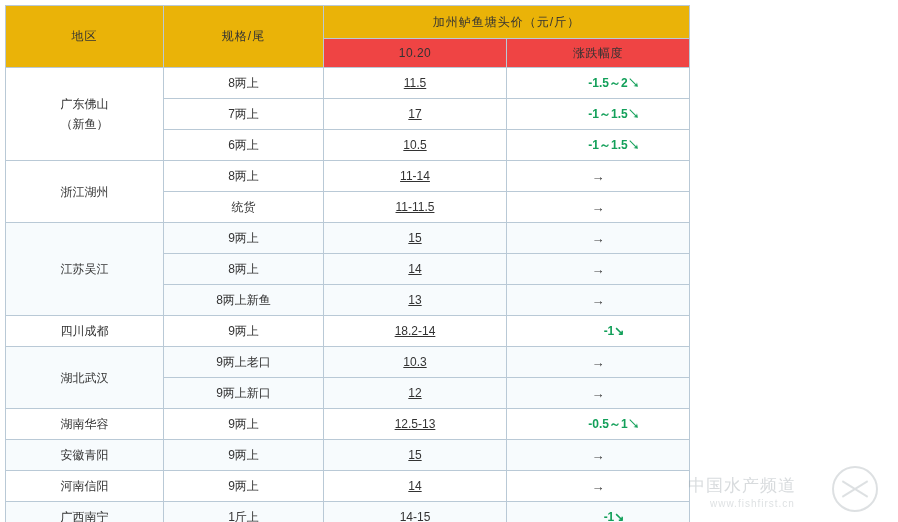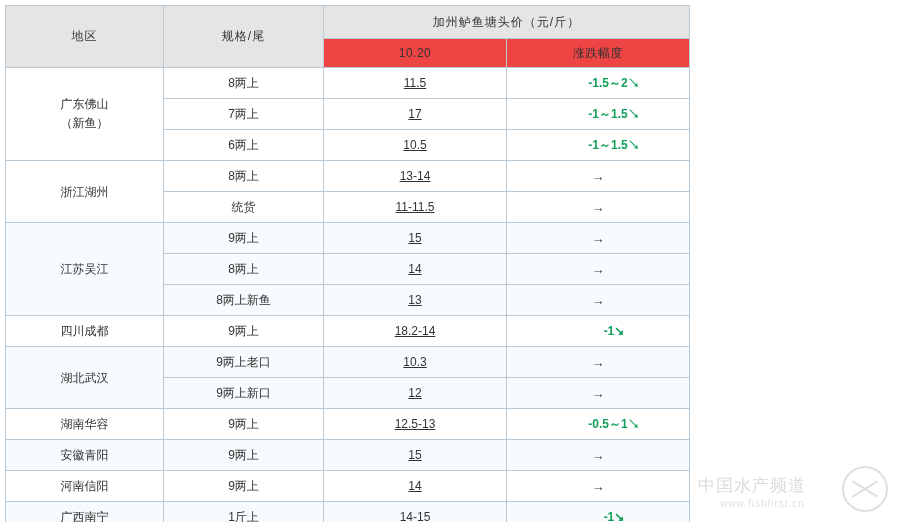--- a/index.html
+++ b/index.html
@@ -29,21 +29,21 @@
     border: 1px solid #b9c9d6;
     font-weight: normal;
     font-size: 12px;
     color: #333333;
     text-align: center;
     vertical-align: middle;
     padding: 0;
   }
   
   .hdr {
-    background: #e5e5e5;
+    background: #eab308;
     color: #ffffff;
     font-size: 13px;
     letter-spacing: 1px;
   }
   .hdr-sub {
     background: #ef4444;
     color: #ffffff;
     font-size: 12px;
     letter-spacing: 0.5px;
     height: 28px;
@@ -81,26 +81,26 @@
     margin-left: 32px;
   }
   .arrow-down {
     color: #13a05a;
     font-weight: bold;
   }
   .flat {
     color: #3a3a3a;
     font-size: 13px;
   }
-  .region-line2 { display: block; font-family: Liberation Mono, monospace; }
+  .region-line2 { display: block; }
 
   
   #watermark {
     position: absolute;
-    right: 10px;
+    right: 20px;
     bottom: 6px;
     width: 190px;
     height: 52px;
     opacity: 0.38;
     pointer-events: none;
     text-align: center;
   }
   #watermark .wm-text {
     position: absolute;
     left: 0;
@@ -185,21 +185,21 @@
           <td class="change body-cell"><span class="down">-1～1.5</span><span class="arrow-down">↘</span></td>
         </tr>
         <tr>
           <td class="spec body-cell">6两上</td>
           <td class="price body-cell">10.5</td>
           <td class="change body-cell"><span class="down">-1～1.5</span><span class="arrow-down">↘</span></td>
         </tr>
         <tr>
           <td class="region body-cell" rowspan="2"><span>浙江湖州</span></td>
           <td class="spec body-cell">8两上</td>
-          <td class="price body-cell">13-14</td>
+          <td class="price body-cell">11-14</td>
           <td class="change body-cell"><span class="flat">→</span></td>
         </tr>
         <tr>
           <td class="spec body-cell">统货</td>
           <td class="price body-cell">11-11.5</td>
           <td class="change body-cell"><span class="flat">→</span></td>
         </tr>
         <tr class="band">
           <td class="region body-cell" rowspan="3"><span>江苏吴江</span></td>
           <td class="spec body-cell">9两上</td>

